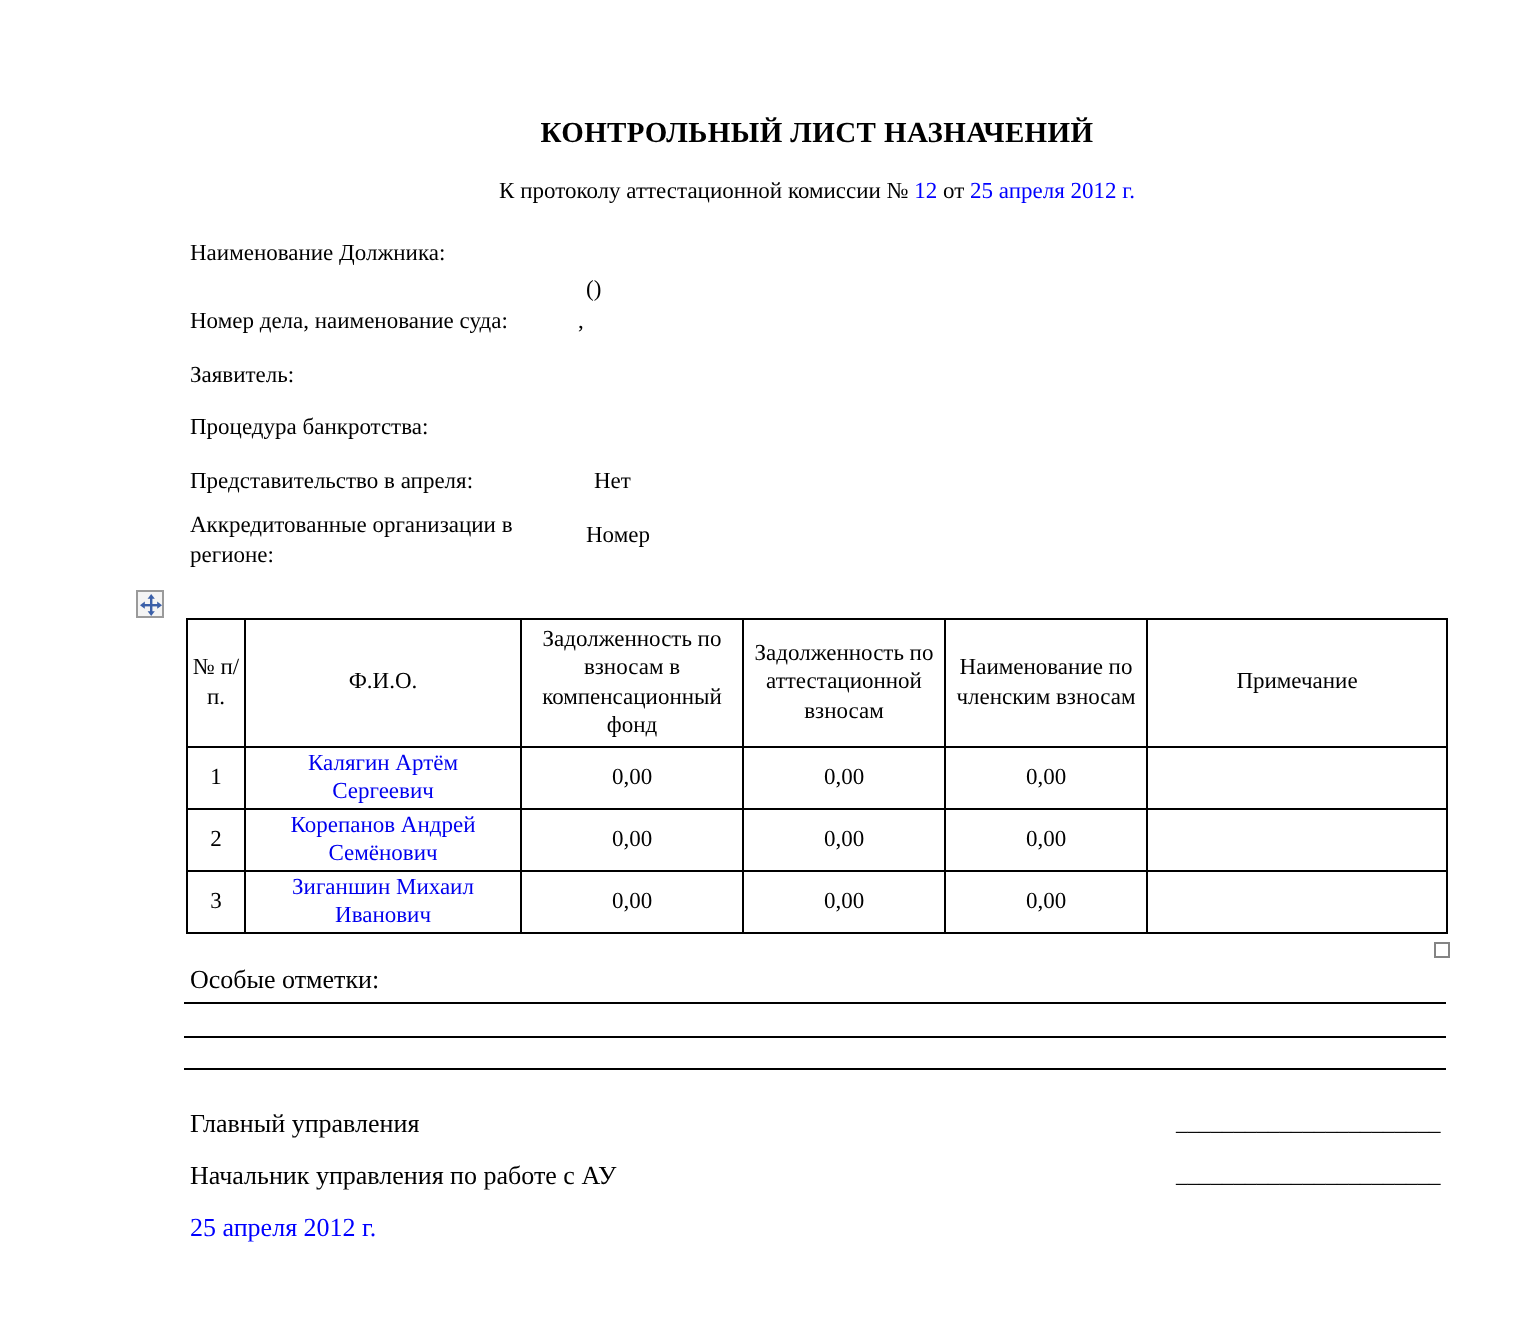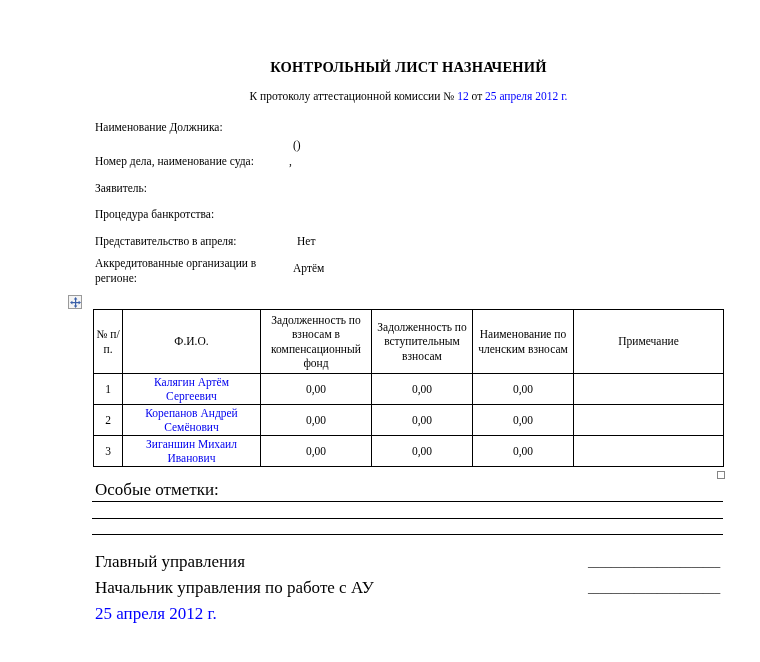--- a/index.html
+++ b/index.html
@@ -49,21 +49,21 @@
     display:flex; align-items:center; justify-content:center;
     cursor:move;
   }
   .resize-handle {
     left:717px; top:471px; width:8px; height:8px;
     border:1px solid #848484; background:#fff; cursor:nwse-resize;
   }
 
   .ruled-line { left:92px; width:631px; height:0; border-top:1px solid #000; }
 
-  .footer-text { font-size:17px; line-height:14px; }
+  .footer-text { font-size:13px; line-height:14px; }
   .sig-line { left:588px; font-size:11.5px; line-height:14px; letter-spacing:0; white-space:nowrap; }
 </style>
 </head>
 <body>
 
 <div class="abs doc-title">КОНТРОЛЬНЫЙ ЛИСТ НАЗНАЧЕНИЙ</div>
 
 <div class="abs doc-subtitle">
   <span>К протоколу аттестационной комиссии № </span><span class="blue">12</span><span> от </span><span class="blue">25 апреля 2012 г.</span>
 </div>
@@ -75,21 +75,21 @@
 <div class="abs fvalue" style="top:154px; left:289px;">,</div>
 
 <div class="abs flabel" style="top:181px;">Заявитель:</div>
 
 <div class="abs flabel" style="top:207px;">Процедура банкротства:</div>
 
 <div class="abs flabel" style="top:234px;">Представительство в апреля:</div>
 <div class="abs fvalue" style="top:234px; left:297px;">Нет</div>
 
 <div class="abs flabel" style="top:256px;">Аккредитованные организации в регионе:</div>
-<div class="abs fvalue" style="top:261px;">Артём</div>
+<div class="abs fvalue" style="top:261px;">Номер</div>
 
 <div class="abs move-handle">
   <span style="display:flex;">
     <svg width="11" height="11" viewBox="0 0 11 11">
       <g fill="#3a5fa8">
         <rect x="5" y="2" width="1.2" height="7.2"></rect>
         <rect x="2" y="5" width="7.2" height="1.2"></rect>
         <polygon points="5.6,0 3.8,2.4 7.4,2.4"></polygon>
         <polygon points="5.6,11 3.8,8.6 7.4,8.6"></polygon>
         <polygon points="0,5.6 2.4,3.8 2.4,7.4"></polygon>
@@ -106,21 +106,21 @@
       <col style="width:111px">
     <col style="width:101px">
       <col style="width:101px">
       <col style="width:150px">
   </colgroup>
   <thead>
     <tr>
       <th>№ п/п.</th>
       <th>Ф.И.О.</th>
       <th>Задолженность по взносам в компенсационный фонд</th>
-      <th>Задолженность по вступительным взносам</th>
+      <th>Задолженность по аттестационной взносам</th>
       <th>Наименование по членским взносам</th>
       <th>Примечание</th>
     </tr>
   </thead>
   <tbody>
     <tr>
       <td>1</td>
       <td class="name-cell"><span class="link-blue">Калягин Артём Сергеевич</span></td>
       <td>0,00</td>
       <td>0,00</td>

